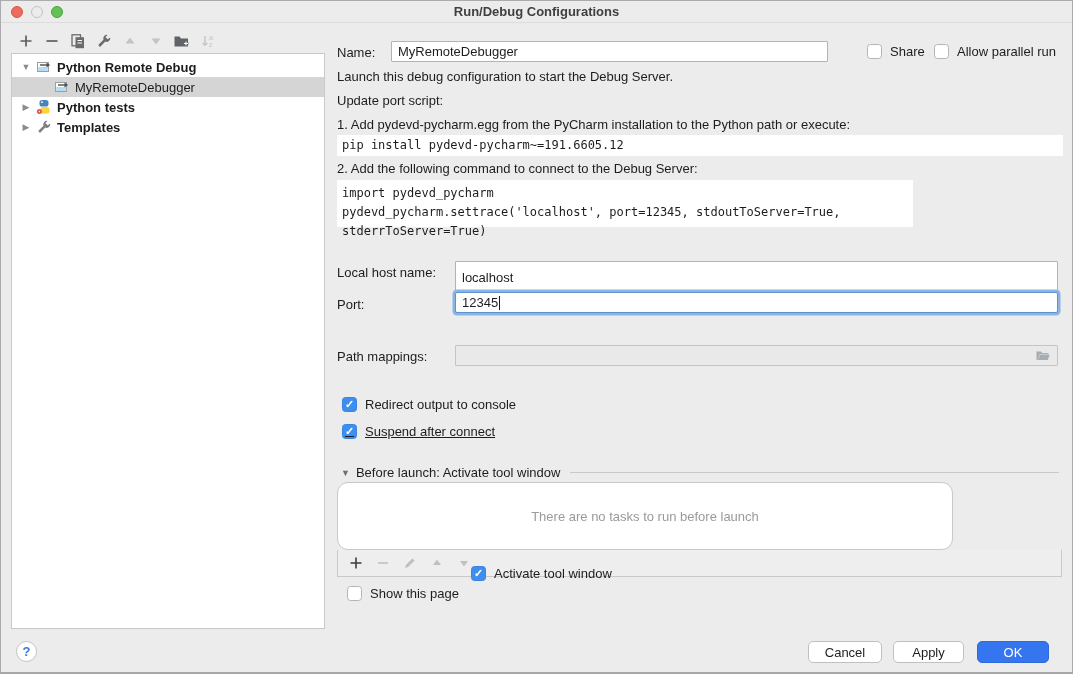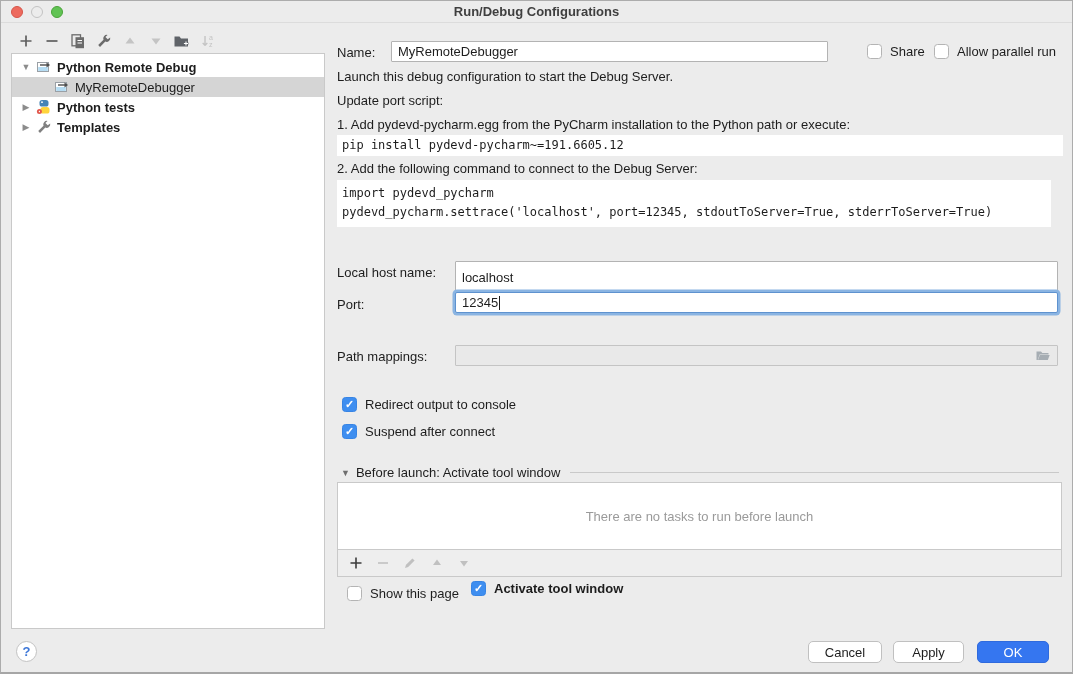--- a/index.html
+++ b/index.html
@@ -180,21 +180,21 @@
   <div class="abs cbrow" style="left:933px; top:35px;">
     <span class="cb unchecked"></span>
     <span class="cblabel">Allow parallel run</span>
   </div>
 
   <div class="abs plain" style="left:336px; top:60px;">Launch this debug configuration to start the Debug Server.</div>
   <div class="abs plain" style="left:336px; top:84px;">Update port script:</div>
   <div class="abs plain" style="left:336px; top:108px;">1. Add pydevd-pycharm.egg from the PyCharm installation to the Python path or execute:</div>
   <div class="abs codebar" style="left:336px; top:126px; width:726px; height:21px; line-height:21px;">pip install pydevd-pycharm~=191.6605.12</div>
   <div class="abs plain" style="left:336px; top:152px;">2. Add the following command to connect to the Debug Server:</div>
-  <div class="abs codebar" style="left:336px; top:171px; width:714px; height:47px; line-height:19px; padding-top:4px;">
+  <div class="abs codebar" style="left:336px; top:171px; width:576px; height:47px; line-height:19px; padding-top:4px;">
     <div>import pydevd_pycharm</div>
     <div>pydevd_pycharm.settrace('localhost', port=12345, stdoutToServer=True, stderrToServer=True)</div>
   </div>
 
   <div class="abs plain" style="left:336px; top:256px;">Local host name:</div>
   <div class="abs field" style="left:454px; top:252px; width:603px; height:32px;">
     <span>localhost</span>
   </div>
 
   <div class="abs plain" style="left:336px; top:288px;">Port:</div>
@@ -211,31 +211,31 @@
           <path d="M1.5 2.5h4.5l1.3 1.6h6.2v1.4H4.6L2.8 11H1.5z" fill="#a6adb3"></path>
           <path d="M4.9 6.1h9.8l-1.9 5H3z" fill="#a6adb3"></path>
         </svg>
     </span>
   </div>
 
   <div class="abs cbrow" style="left:341px; top:388px;">
     <span class="cb checked"></span>
     <span class="cblabel">Redirect output to console</span>
   </div>
-  <div class="abs cbrow" style="left:341px; top:415px;">
+  <div class="abs cbrow" style="left:341px; top:415px;text-decoration:underline;">
     <span class="cb checked"></span>
     <span class="cblabel">Suspend after connect</span>
   </div>
 
   <div id="bl-header" class="abs" style="left:340px; top:456px; width:718px;">
     <span id="bl-tri">▼</span>
     <span>Before launch: Activate tool window</span>
     <span id="bl-line"></span>
   </div>
-  <div id="task-box" class="abs" style="left:336px; top:473px; width:725px; height:68px;">
+  <div id="task-box" class="abs" style="left:336px; top:473px; width:616px; height:68px;border-radius:11px;">
     <span>There are no tasks to run before launch</span>
   </div>
   <div id="bl-toolbar" class="abs" style="left:336px; top:541px; width:725px; height:27px;">
     <span class="ticon">
       <svg width="14" height="14">
           <path d="M7 1.5v11M1.5 7h11" stroke="#3c3c3c" stroke-width="1.6"></path>
         </svg>
     </span>
     <span class="ticon">
       <svg width="14" height="14">
@@ -256,21 +256,21 @@
       <svg width="14" height="14">
           <path d="M7 10.5L3 5h8z" fill="#c0c0c0"></path>
         </svg>
     </span>
   </div>
 
   <div class="abs cbrow" style="left:346px; top:577px;">
     <span class="cb unchecked"></span>
     <span class="cblabel">Show this page</span>
   </div>
-  <div class="abs cbrow" style="left:470px; top:572px;font-weight:bold;">
+  <div class="abs cbrow" style="left:470px; top:557px;">
     <span class="cb checked"></span>
     <span class="cblabel">Activate tool window</span>
   </div>
 
   <div id="help-btn">
       <span>?</span>
     </div>
   <div class="btn" style="left:807px; width:74px;">Cancel</div>
   <div class="btn" style="left:892px; width:71px;">Apply</div>
   <div class="btn primary" style="left:976px; width:72px;">OK</div>

